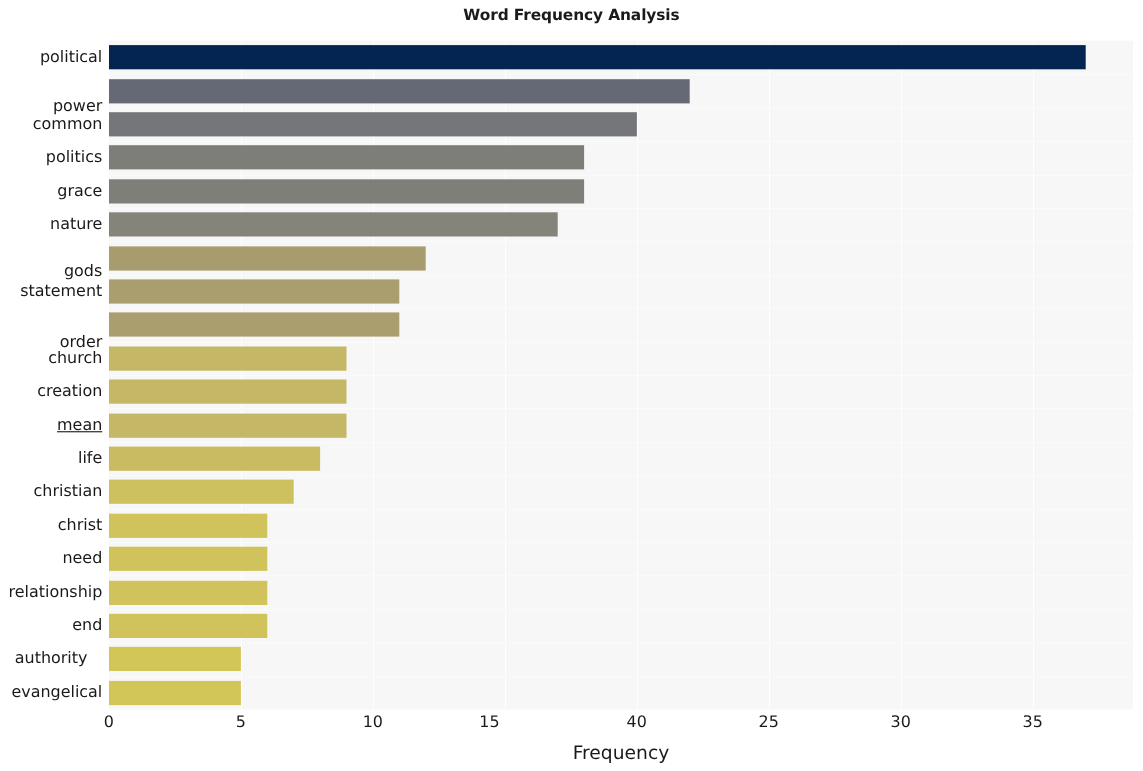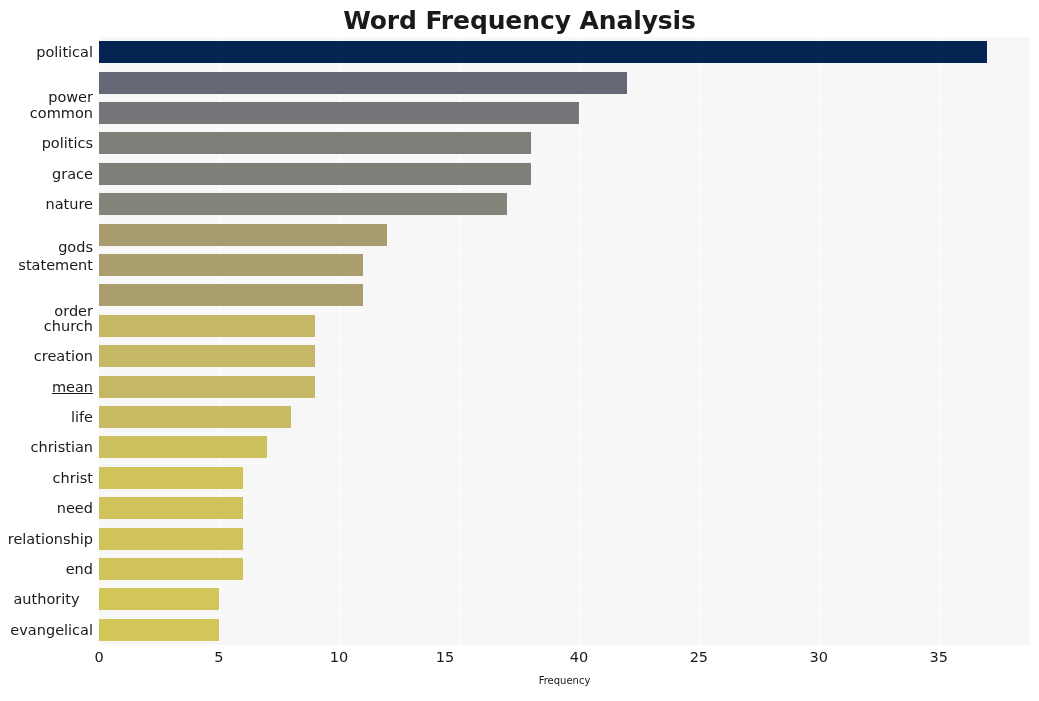--- a/index.html
+++ b/index.html
@@ -22,21 +22,21 @@
     height: 701px;
   }
 
   
   #chart-title {
     position: absolute;
     left: 0;
     top: 6px;
     width: 1039px;
     text-align: center;
-    font-size: 25px;
+    font-size: 14px;
     font-weight: bold;
     color: #1a1a1a;
     letter-spacing: -0.1px;
   }
 
   
   #plot-area {
     position: absolute;
     left: 99px;
     top: 37px;
@@ -103,21 +103,21 @@
     text-align: center;
     font-size: 14.5px;
     color: #1a1a1a;
   }
   #x-axis-title {
     position: absolute;
     left: 99px;
     top: 675px;
     width: 931px;
     text-align: center;
-    font-size: 10px;
+    font-size: 17px;
     color: #1a1a1a;
   }
 </style>
 </head>
 <body>
 
 <div id="chart-root">
 
   <div id="chart-title">Word Frequency Analysis</div>
 

